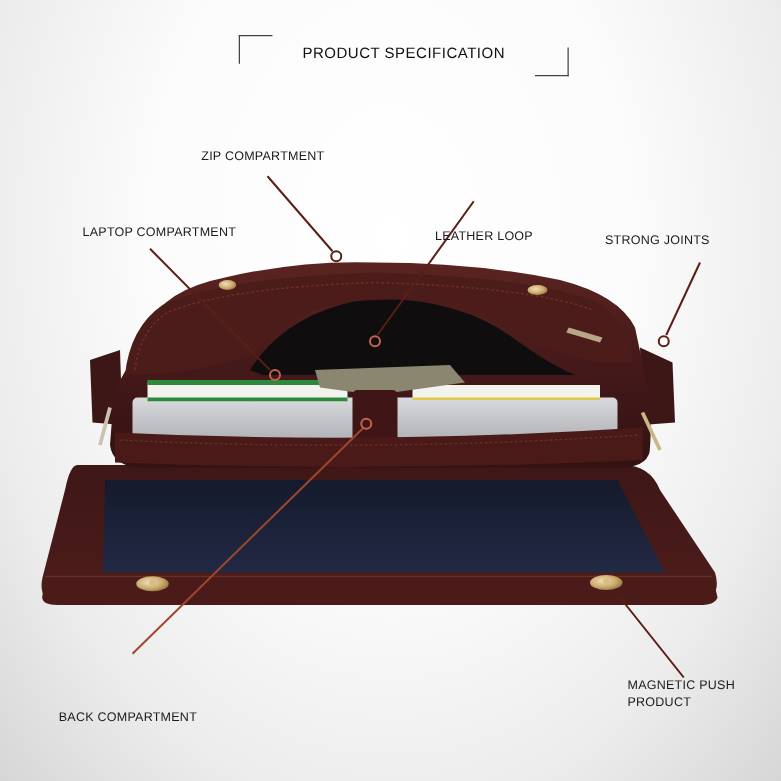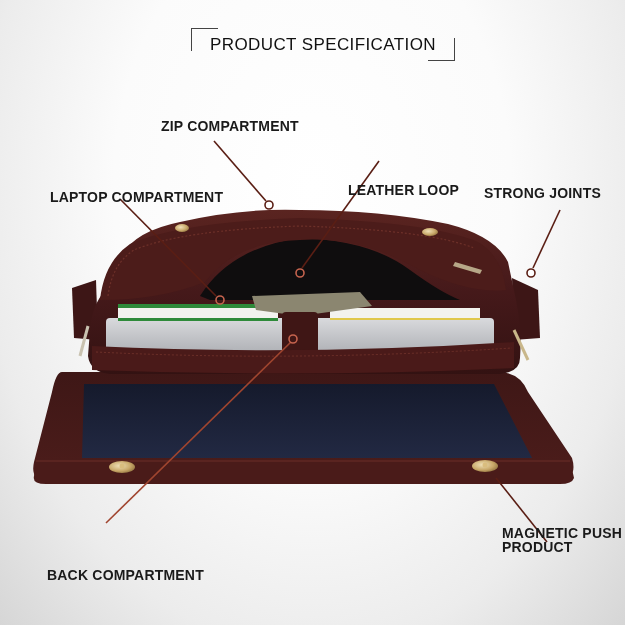--- a/index.html
+++ b/index.html
@@ -14,24 +14,24 @@
   .title-corner-tl {
     position: absolute; left: 0; top: 0; width: 26px; height: 22px;
     border-left: 1.5px solid #444; border-top: 1.5px solid #444;
   }
   .title-corner-br {
     position: absolute; right: 0; bottom: 0; width: 26px; height: 22px;
     border-right: 1.5px solid #444; border-bottom: 1.5px solid #444;
   }
   .title-text {
     position: absolute; left: 0; right: 0; top: 7px; text-align: center;
-    font-size: 17px; letter-spacing: 0.4px; color: #111; font-weight: 400;
+    font-size: 12px; letter-spacing: 0.4px; color: #111; font-weight: 400;
   }
   .label {
-    position: absolute; font-size: 14px; font-weight: 700; color: #1a1a1a;
+    position: absolute; font-size: 10px; font-weight: 400; color: #1a1a1a;
     letter-spacing: 0.2px; line-height: 14px; white-space: nowrap;
   }
   svg.scene { position: absolute; left: 0; top: 0; }
 </style>
 </head>
 <body>
 
 <div class="title-wrap">
   <div class="title-corner-tl"></div>
   <div class="title-corner-br"></div>
@@ -123,19 +123,19 @@
 
     <line x1="291" y1="342" x2="106" y2="523" stroke="#a0452f"></line>
     <circle cx="293" cy="339" r="4" stroke="#c5634e"></circle>
 
     <line x1="496" y1="478" x2="547" y2="542"></line>
   </g>
 </svg>
 
 <div class="label" style="left:161px; top:119px;">ZIP COMPARTMENT</div>
 <div class="label" style="left:348px; top:139px;margin-top:44px;">LEATHER LOOP</div>
-<div class="label" style="left:50px; top:180px;margin-top:10px;">LAPTOP COMPARTMENT</div>
+<div class="label" style="left:66px; top:180px;">LAPTOP COMPARTMENT</div>
 <div class="label" style="left:484px; top:186px;">STRONG JOINTS</div>
 <div class="label" style="left:47px; top:532px;margin-top:36px;">BACK COMPARTMENT</div>
-<div class="label" style="left:502px; top:526px;">
+<div class="label" style="left:502px; top:542px;">
   <div>MAGNETIC PUSH</div>
   <div>PRODUCT</div>
 </div>
 
 </body></html>

